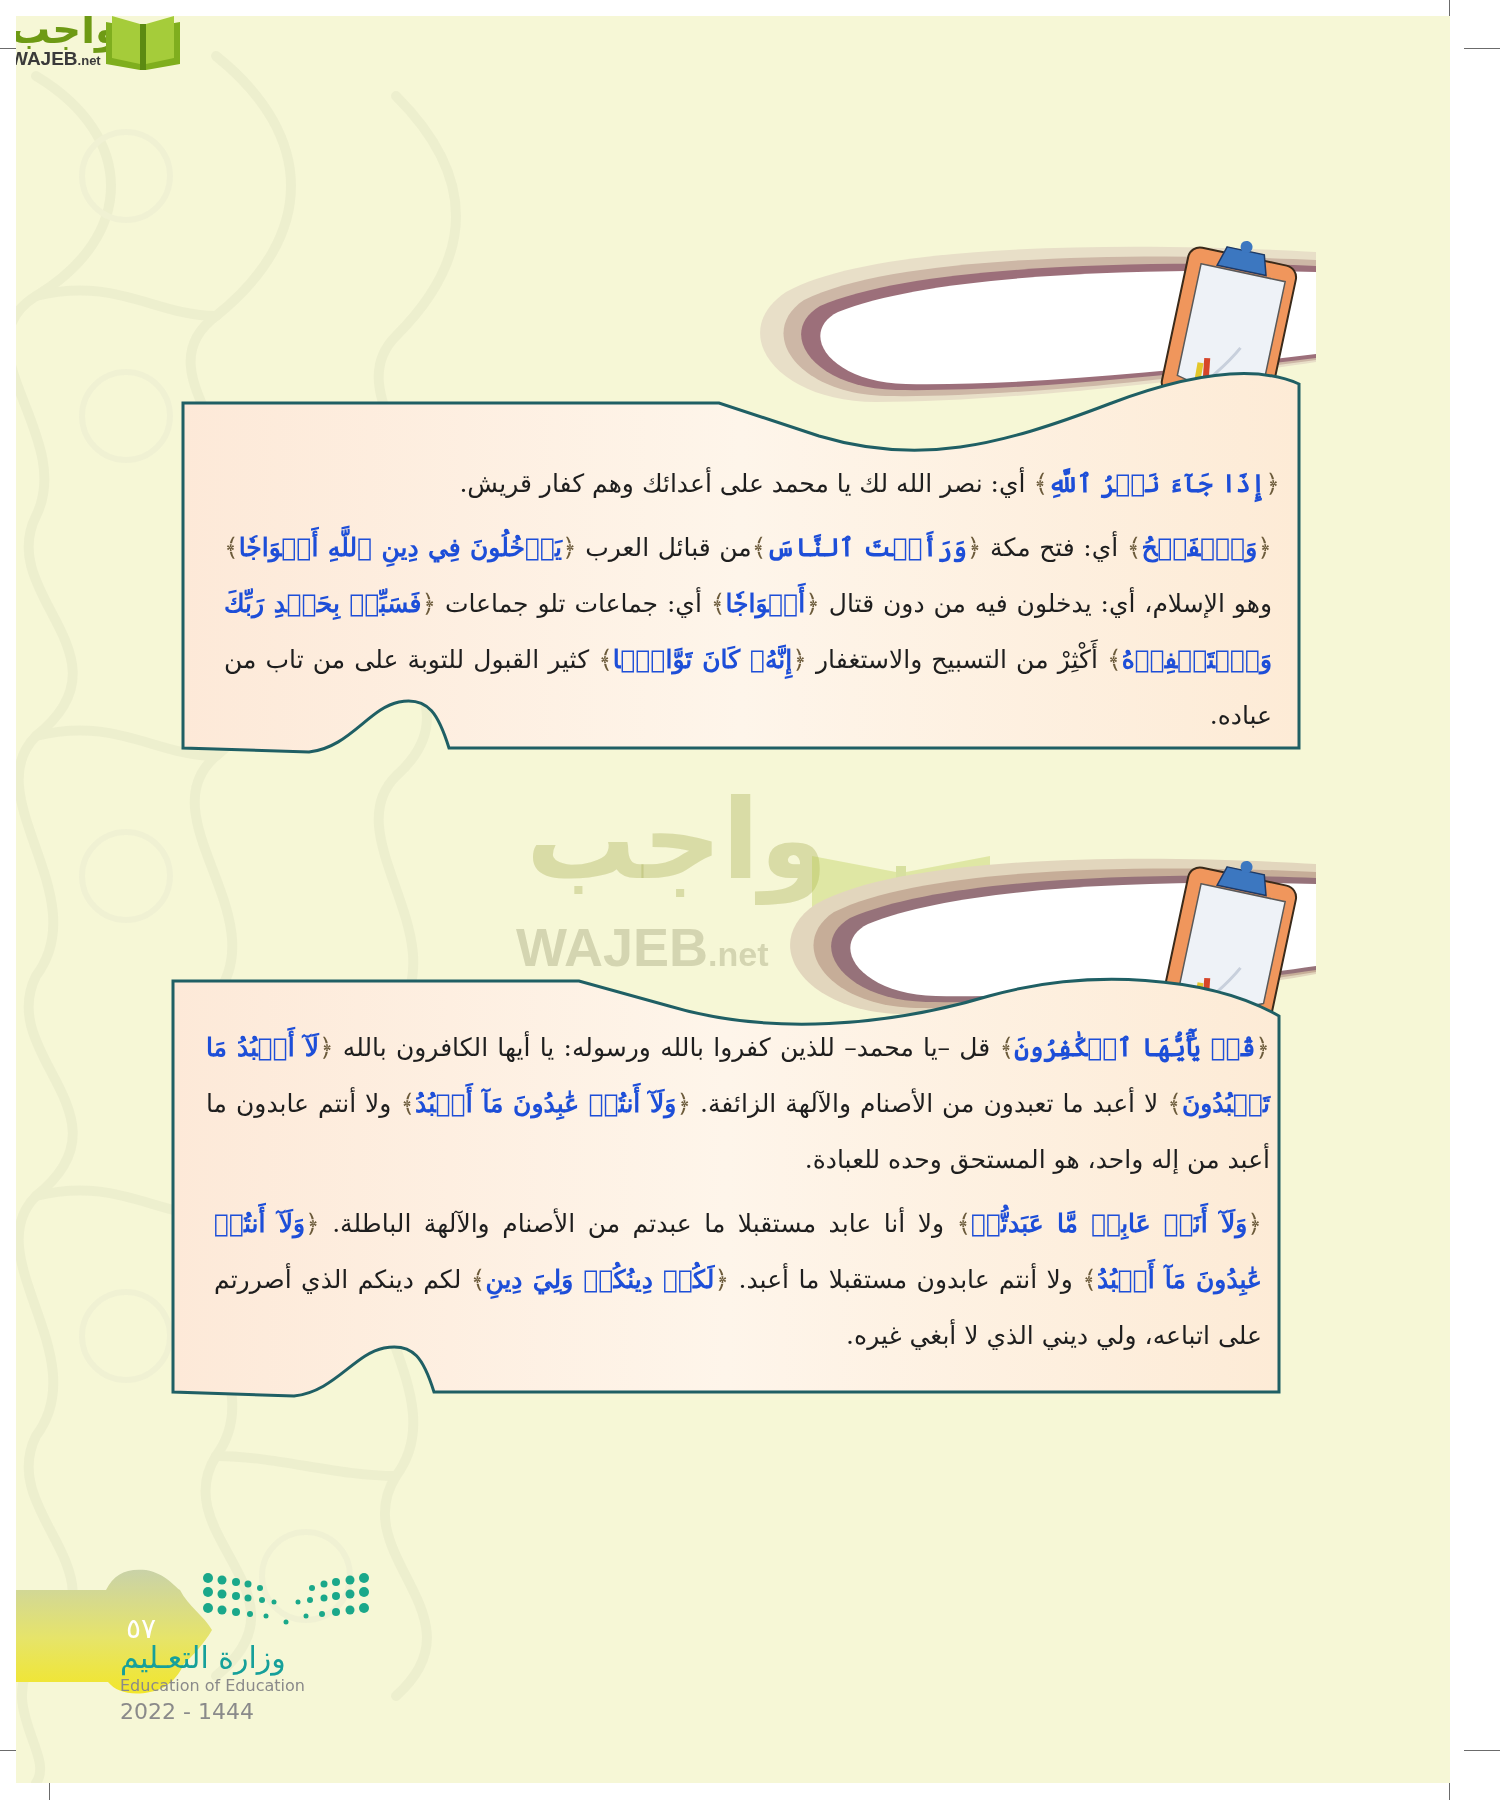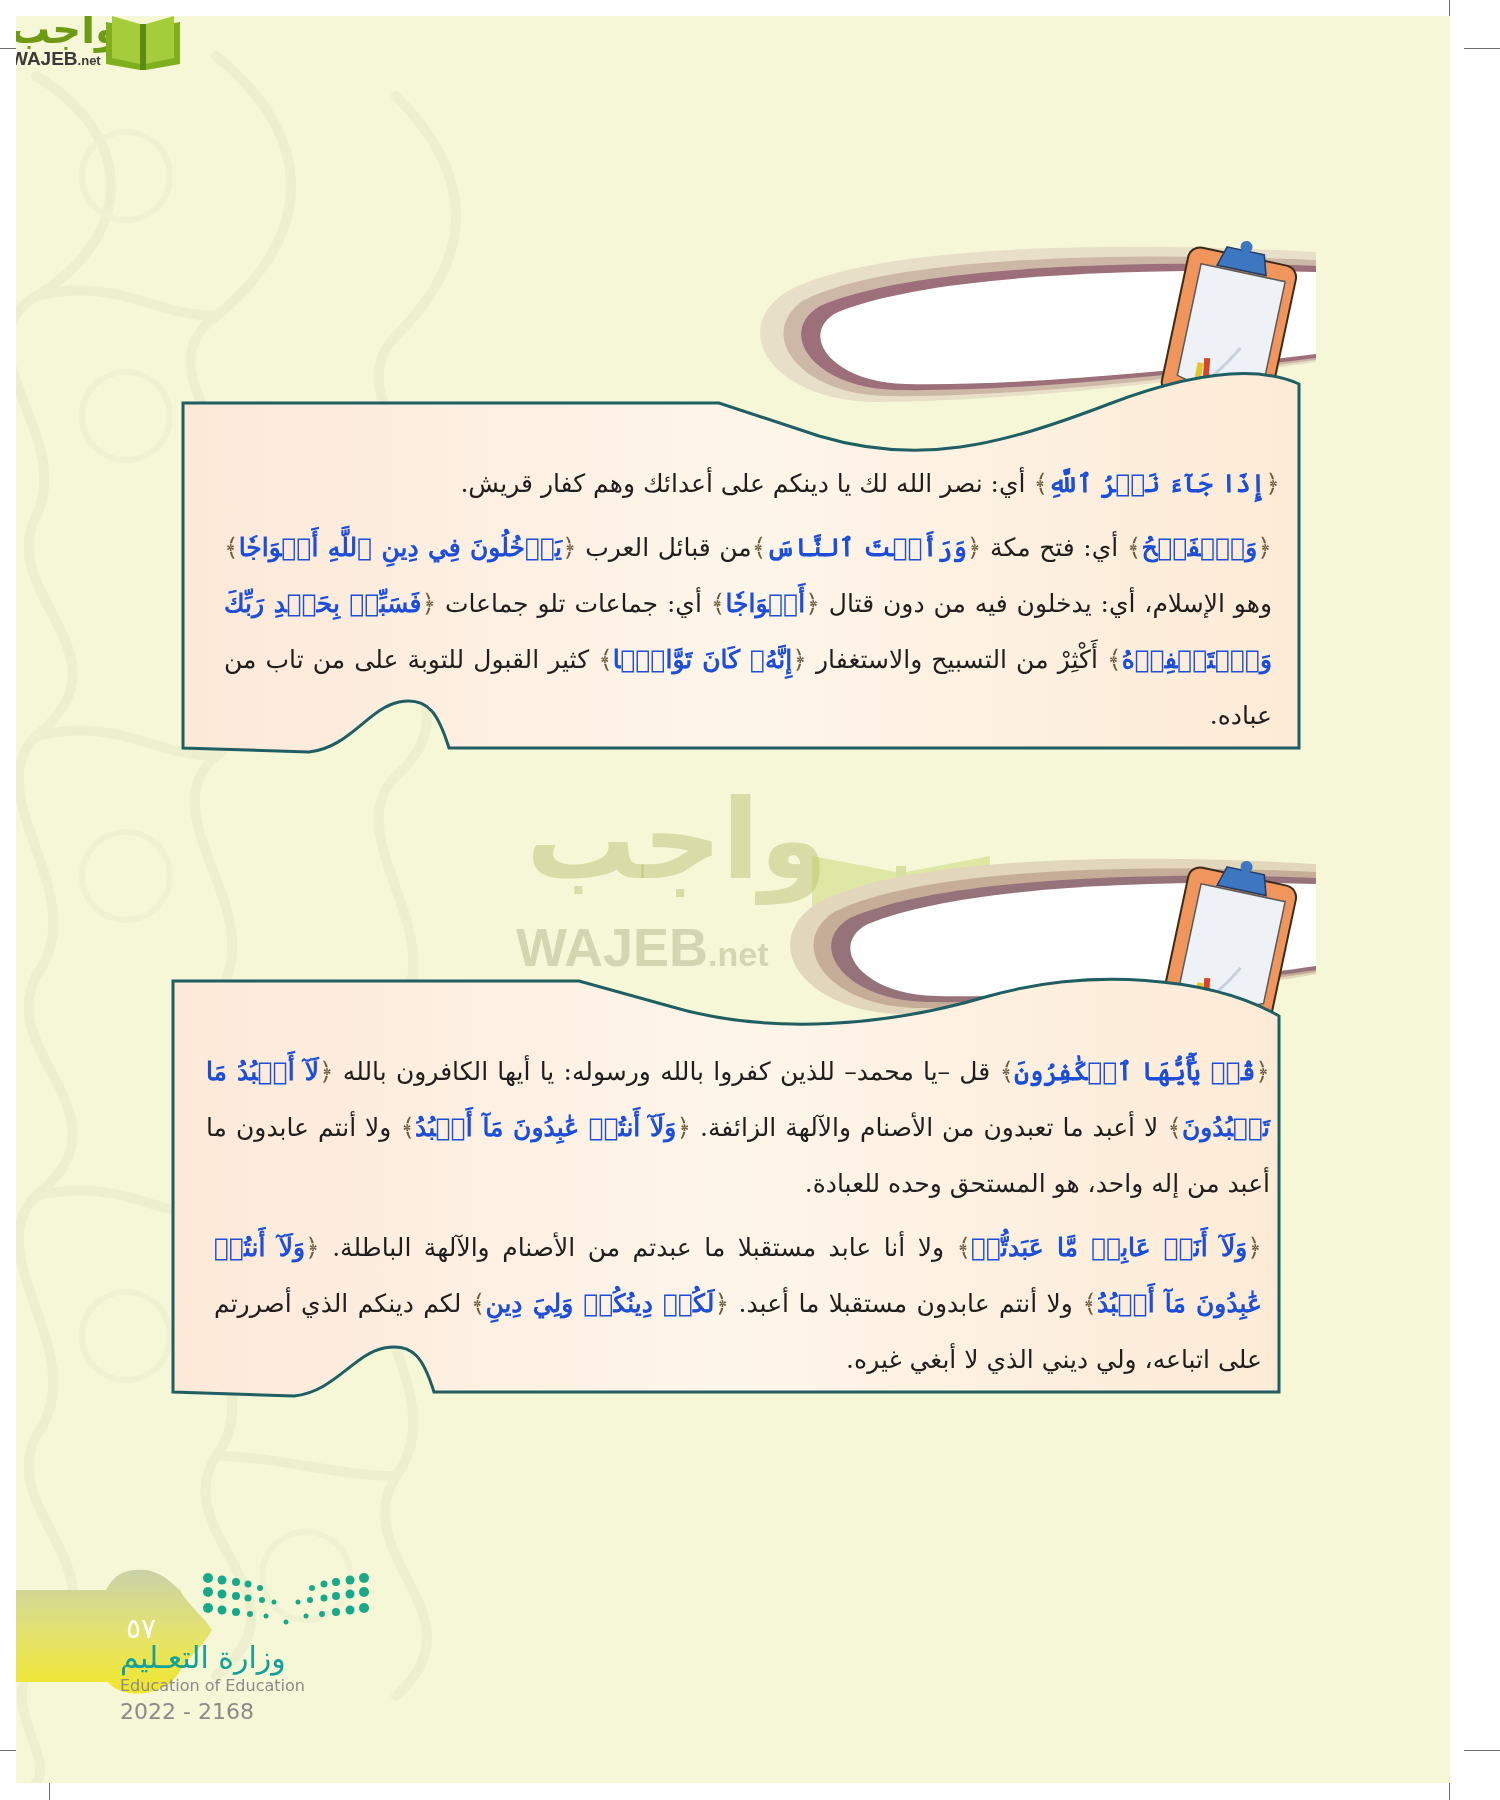--- a/index.html
+++ b/index.html
@@ -146,21 +146,21 @@
         <linearGradient id="bx1" x1="0" x2="1" y1="0" y2="0">
           <stop offset="0" stop-color="#fde9d8"></stop>
             <stop offset="0.5" stop-color="#fef5ea"></stop>
             <stop offset="1" stop-color="#fdebd6"></stop>
         </linearGradient>
       </defs>
       <path d="M4 47 L540 47 L640 80 C740 110, 820 90, 930 48 C1020 14, 1080 10, 1120 28 L1120 392 L270 392 C260 360, 250 340, 220 346 C190 352, 170 392, 130 396 L4 392 Z" fill="url(#bx1)" stroke="#1f5f64" stroke-width="3"></path>
     </svg>
     <div class="box-text" style="left:200px;top:440px;width:1064px;">
       <p style="margin:0">
-        <span class="orn">﴿</span><span class="verse">إِذَا جَآءَ نَصۡرُ ٱللَّهِ</span><span class="orn">﴾</span><span> أي: نصر الله لك يا دينكم على أعدائك وهم كفار قريش.</span>
+        <span class="orn">﴿</span><span class="verse">إِذَا جَآءَ نَصۡرُ ٱللَّهِ</span><span class="orn">﴾</span><span> أي: نصر الله لك يا محمد على أعدائك وهم كفار قريش.</span>
       </p>
       <p style="margin:8px">
         <span class="orn">﴿</span><span class="verse">وَٱلۡفَتۡحُ</span><span class="orn">﴾</span><span> أي: فتح مكة </span><span class="orn">﴿</span><span class="verse">وَرَأَيۡتَ ٱلنَّاسَ</span><span class="orn">﴾</span><span>من قبائل العرب </span><span class="orn">﴿</span><span class="verse">يَدۡخُلُونَ فِي دِينِ ٱللَّهِ أَفۡوَاجٗا</span><span class="orn">﴾</span><span> وهو الإسلام، أي: يدخلون فيه من دون قتال </span><span class="orn">﴿</span><span class="verse">أَفۡوَاجٗا</span><span class="orn">﴾</span><span> أي: جماعات تلو جماعات </span><span class="orn">﴿</span><span class="verse">فَسَبِّحۡ بِحَمۡدِ رَبِّكَ وَٱسۡتَغۡفِرۡهُ</span><span class="orn">﴾</span><span> أَكْثِرْ من التسبيح والاستغفار </span><span class="orn">﴿</span><span class="verse">إِنَّهُۥ كَانَ تَوَّابَۢا</span><span class="orn">﴾</span><span> كثير القبول للتوبة على من تاب من عباده.</span>
       </p>
     </div>
   </div>
 
   <div class="section">
     <svg class="title-banner" style="left:770px;top:838px;width:530px;height:170px" viewBox="0 0 530 170">
       <path d="M530 10 C360 0, 120 0, 30 50 C-30 90, 20 160, 120 160 C240 160, 420 140, 530 120 Z" fill="#e2d6bd"></path>
@@ -185,21 +185,21 @@
     <svg class="box-svg" style="left:153px;top:940px;width:1140px;height:460px" viewBox="0 0 1140 460">
       <defs>
         <linearGradient id="bx2" x1="0" x2="1" y1="0" y2="0">
           <stop offset="0" stop-color="#fde9d8"></stop>
             <stop offset="0.5" stop-color="#fef5ea"></stop>
             <stop offset="1" stop-color="#fdebd6"></stop>
         </linearGradient>
       </defs>
       <path d="M4 25 L410 25 L500 50 C600 80, 720 70, 820 40 C920 12, 1040 20, 1110 60 L1110 436 L265 436 C255 404, 245 386, 215 392 C185 398, 165 436, 125 440 L4 436 Z" fill="url(#bx2)" stroke="#1f5f64" stroke-width="3"></path>
     </svg>
-    <div class="box-text" style="left:190px;top:1028px;width:1064px;">
+    <div class="box-text" style="left:190px;top:1004px;width:1064px;">
       <p style="margin:0">
         <span class="orn">﴿</span><span class="verse">قُلۡ يَٰٓأَيُّهَا ٱلۡكَٰفِرُونَ</span><span class="orn">﴾</span><span> قل –يا محمد– للذين كفروا بالله ورسوله: يا أيها الكافرون بالله </span><span class="orn">﴿</span><span class="verse">لَآ أَعۡبُدُ مَا تَعۡبُدُونَ</span><span class="orn">﴾</span><span> لا أعبد ما تعبدون من الأصنام والآلهة الزائفة. </span><span class="orn">﴿</span><span class="verse">وَلَآ أَنتُمۡ عَٰبِدُونَ مَآ أَعۡبُدُ</span><span class="orn">﴾</span><span> ولا أنتم عابدون ما أعبد من إله واحد، هو المستحق وحده للعبادة.</span>
       </p>
       <p style="margin:8px">
         <span class="orn">﴿</span><span class="verse">وَلَآ أَنَا۠ عَابِدٞ مَّا عَبَدتُّمۡ</span><span class="orn">﴾</span><span> ولا أنا عابد مستقبلا ما عبدتم من الأصنام والآلهة الباطلة. </span><span class="orn">﴿</span><span class="verse">وَلَآ أَنتُمۡ عَٰبِدُونَ مَآ أَعۡبُدُ</span><span class="orn">﴾</span><span> ولا أنتم عابدون مستقبلا ما أعبد. </span><span class="orn">﴿</span><span class="verse">لَكُمۡ دِينُكُمۡ وَلِيَ دِينِ</span><span class="orn">﴾</span><span> لكم دينكم الذي أصررتم على اتباعه، ولي ديني الذي لا أبغي غيره.</span>
       </p>
     </div>
   </div>
 
   <svg class="footer-badge" viewBox="0 0 200 160">
@@ -246,14 +246,14 @@
         <circle cx="84" cy="50" r="2.5"></circle>
       <circle cx="162" cy="36" r="5"></circle>
         <circle cx="148" cy="38" r="4.5"></circle>
         <circle cx="134" cy="40" r="4"></circle>
         <circle cx="120" cy="42" r="3"></circle>
         <circle cx="104" cy="44" r="2.5"></circle>
     </g>
   </svg>
   <div class="moe-ar">وزارة التعـليم</div>
   <div class="moe-en">Education of Education</div>
-  <div class="moe-year">2022 - 2168</div>
+  <div class="moe-year">2022 - 1444</div>
 </div>
 
 </body></html>

